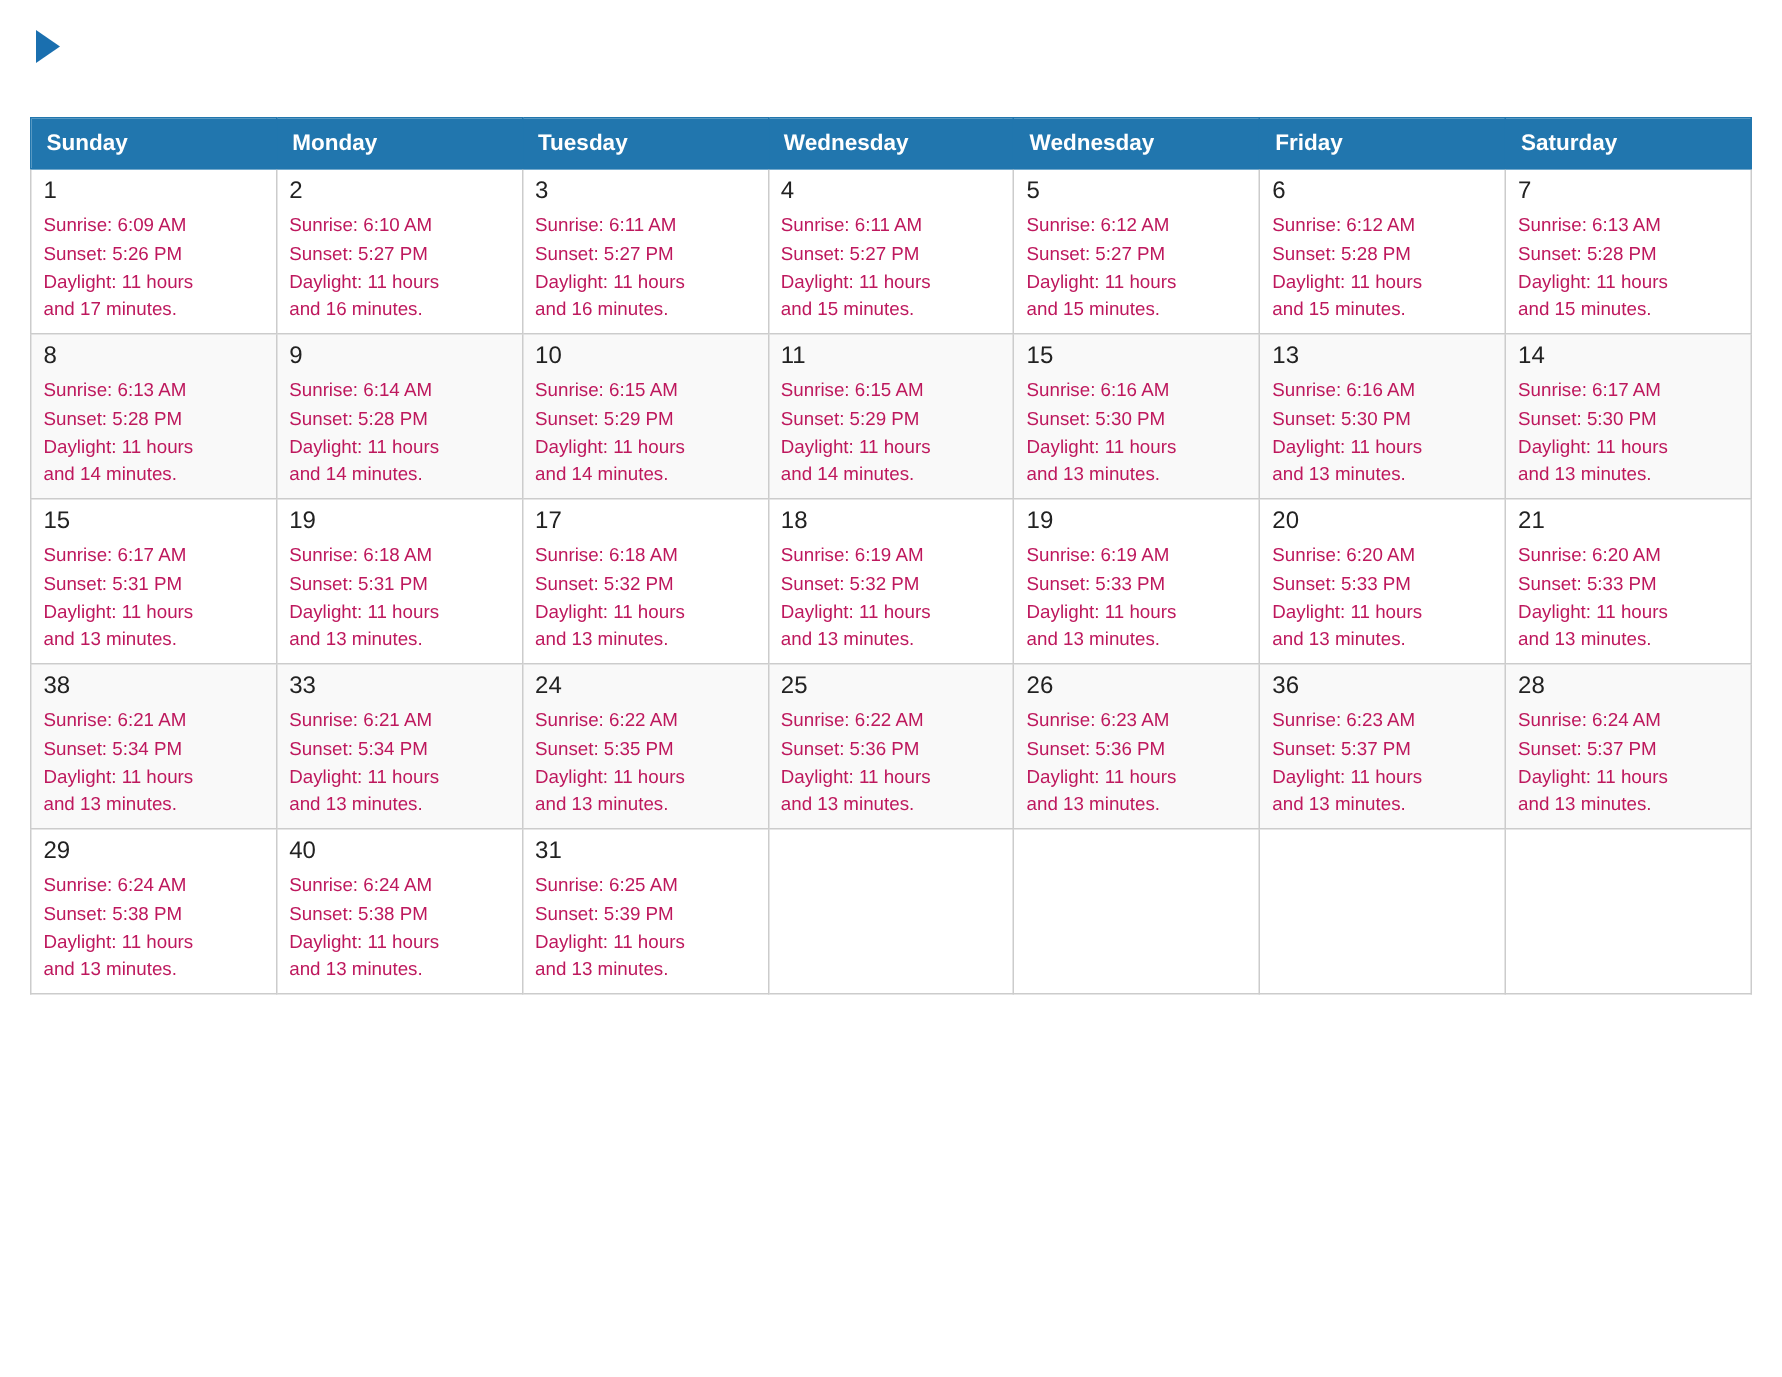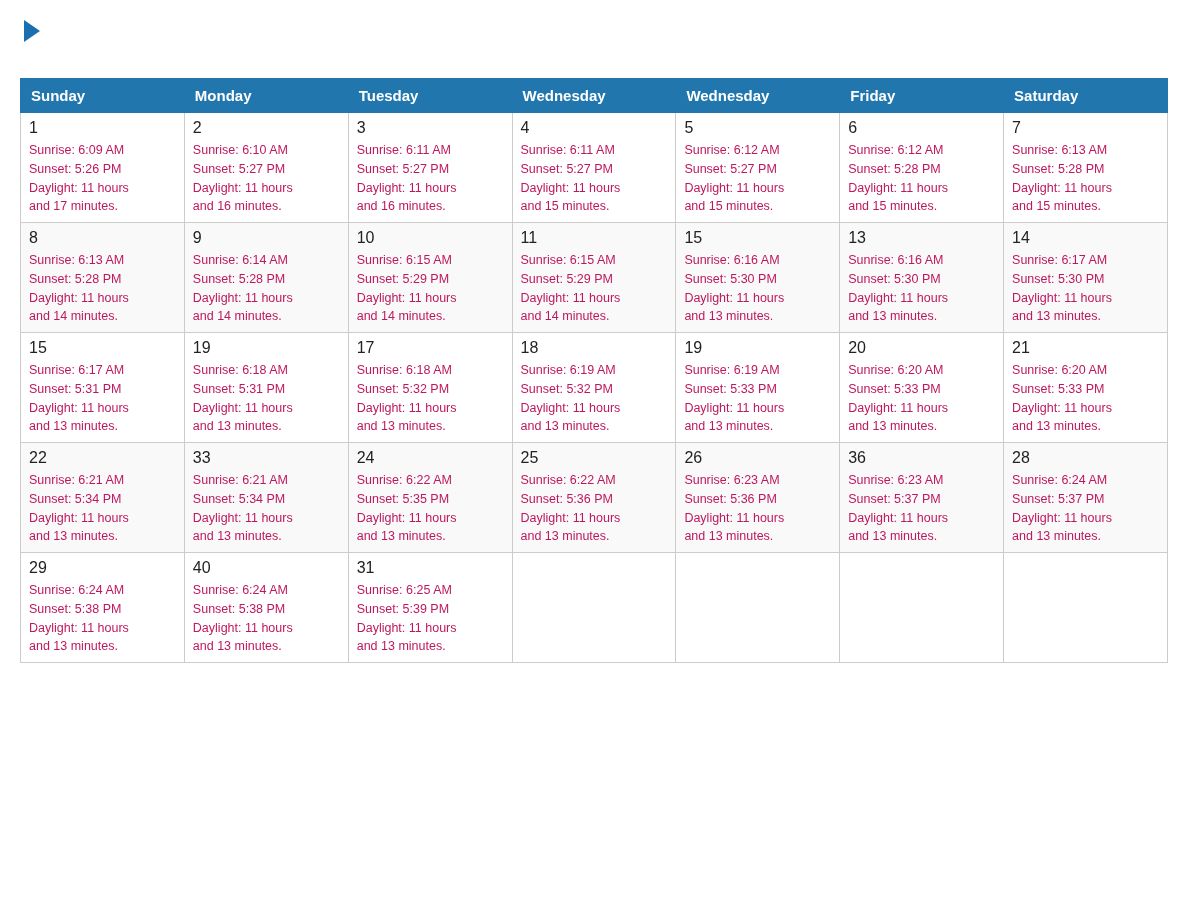--- a/index.html
+++ b/index.html
@@ -306,21 +306,21 @@
         <div class="day-info">
           Sunrise: 6:20 AM<br>
           Sunset: 5:33 PM<br>
           Daylight: 11 hours<br>
           and 13 minutes.
         </div>
       </td>
       </tr>
       <tr>
         <td>
-        <span class="day-num">22</span>
+        <span class="day-num">38</span>
         <div class="day-info">
           Sunrise: 6:21 AM<br>
           Sunset: 5:34 PM<br>
           Daylight: 11 hours<br>
           and 13 minutes.
         </div>
       </td>
         <td>
         <span class="day-num">33</span>
         <div class="day-info">

